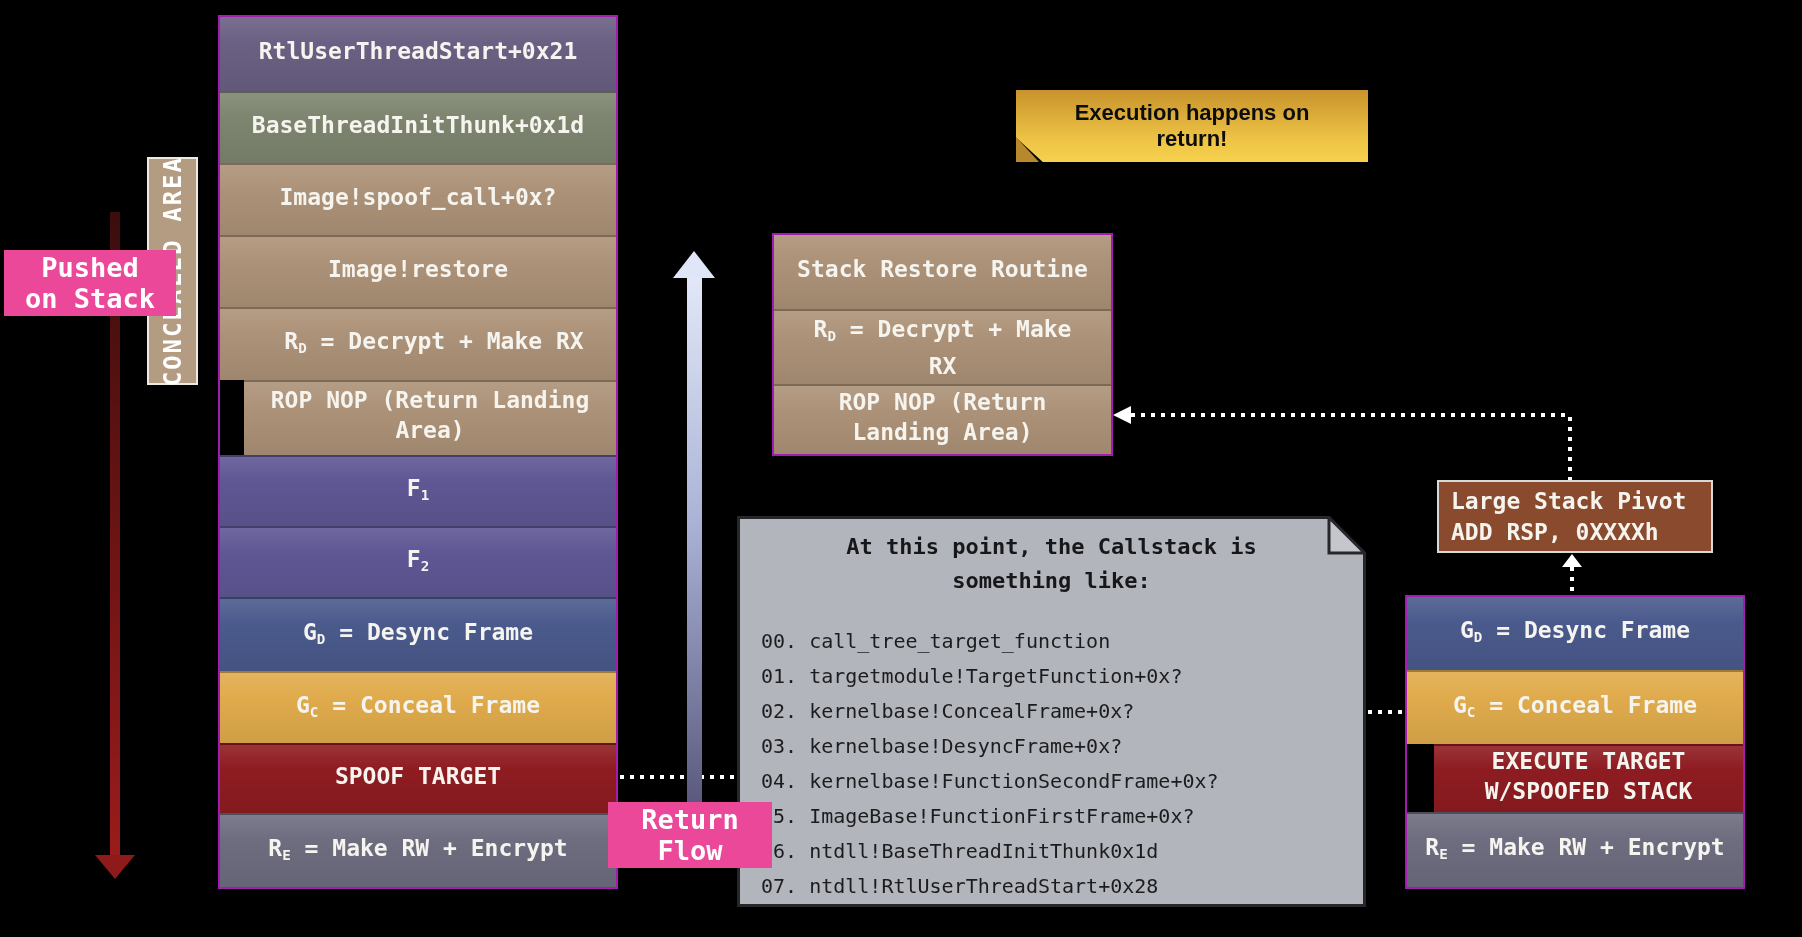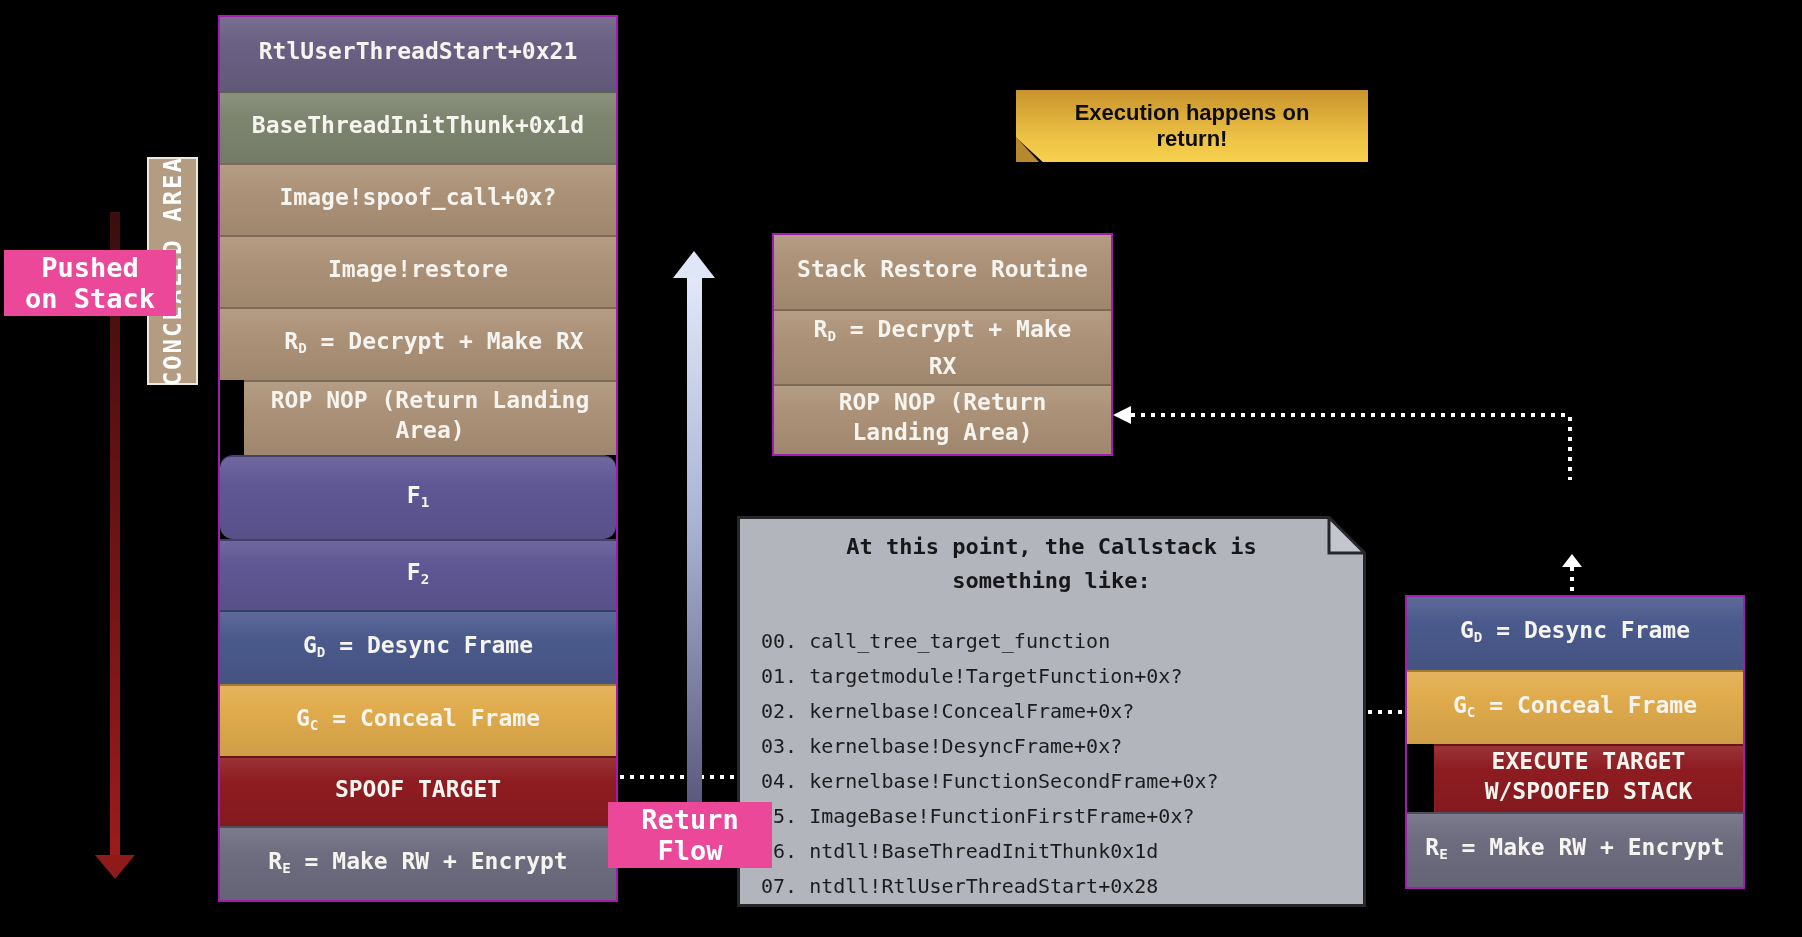--- a/index.html
+++ b/index.html
@@ -78,21 +78,21 @@
   </div>
 
   <div class="stack" style="left:218px;top:15px;width:400px;">
     <div class="row c-topPurple" style="height:74px;"><span><span>RtlUserThreadStart+0x21</span><span class="sub"></span><span></span></span></div>
     <div class="row c-green" style="height:72px;"><span><span>BaseThreadInitThunk+0x1d</span><span class="sub"></span><span></span></span></div>
     <div class="row c-tan" style="height:72px;"><span><span>Image!spoof_call+0x?</span><span class="sub"></span><span></span></span></div>
     <div class="row c-tan" style="height:72px;"><span><span>Image!restore</span><span class="sub"></span><span></span></span></div>
     <div class="row c-tan" style="height:73px;padding-left:40px;"><span><span>R</span><span class="sub">D</span><span> = Decrypt + Make RX</span></span></div>
     <div class="row c-tan" style="height:75px;margin-left:24px;"><span><span>ROP NOP (Return Landing
 Area)</span><span class="sub"></span><span></span></span></div>
-    <div class="row c-framePurple" style="height:84px;border-radius:13px;"><span><span>F</span><span class="sub">1</span><span></span></span></div>
+    <div class="row c-framePurple" style="height:71px;"><span><span>F</span><span class="sub">1</span><span></span></span></div>
     <div class="row c-framePurple" style="height:71px;"><span><span>F</span><span class="sub">2</span><span></span></span></div>
     <div class="row c-desyncBlue" style="height:74px;"><span><span>G</span><span class="sub">D</span><span> = Desync Frame</span></span></div>
     <div class="row c-concealGold" style="height:72px;"><span><span>G</span><span class="sub">C</span><span> = Conceal Frame</span></span></div>
     <div class="row c-spoofRed" style="height:70px;"><span><span>SPOOF TARGET</span><span class="sub"></span><span></span></span></div>
     <div class="row c-encryptGray" style="height:74px;"><span><span>R</span><span class="sub">E</span><span> = Make RW + Encrypt</span></span></div>
   </div>
 
   <div class="abs dot-h" style="left:620px;top:775px;width:117px;"></div>
 
   <div class="abs blue-bar" style="left:687px;top:276px;width:15px;height:545px;z-index:4;"></div>
@@ -111,20 +111,22 @@
   <div class="abs banner" style="left:1016px;top:90px;width:352px;height:72px;">
     <span class="banner-text">Execution happens on
 return!</span>
   </div>
   <div class="abs banner-fold" style="left:1016px;top:137px;width:23px;height:25px;"></div>
 
   <div class="abs arrow-left" style="left:1113px;top:406px;width:18px;height:18px;"></div>
   <div class="abs dot-h" style="left:1131px;top:413px;width:439px;"></div>
   <div class="abs dot-v" style="left:1568px;top:417px;height:63px;"></div>
 
+  <div class="abs pivot" style="left:1437px;top:480px;width:276px;height:73px;"><span>Large Stack Pivot
+ADD RSP, 0XXXXh</span></div>
 
   <div class="abs arrow-up" style="left:1562px;top:554px;width:20px;height:13px;"></div>
   <div class="abs dot-v" style="left:1570px;top:567px;height:28px;"></div>
 
   <div class="abs" style="left:737px;top:516px;width:629px;height:391px;z-index:3;">
     <svg width="629" height="391" viewBox="0 0 629 391" style="position:absolute;left:0;top:0;">
       <polygon points="1.5,1.5 592,1.5 627.5,37 627.5,389.5 1.5,389.5" fill="#b3b5bc" stroke="#27272b" stroke-width="3"></polygon>
       <polygon points="592,1.5 627.5,37 592,37" fill="#c3c6cc" stroke="#27272b" stroke-width="3"></polygon>
     </svg>
     <div class="abs note-title" style="left:20px;top:14px;width:589px;">At this point, the Callstack is

